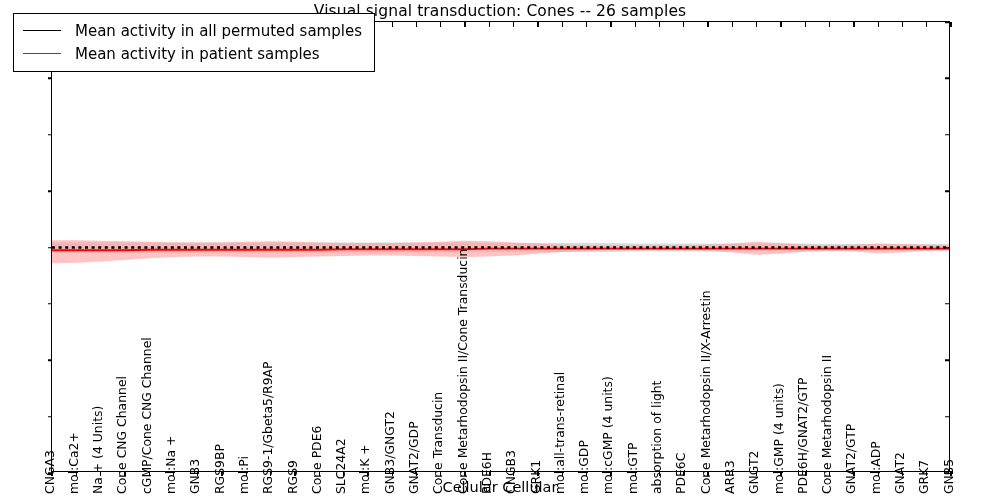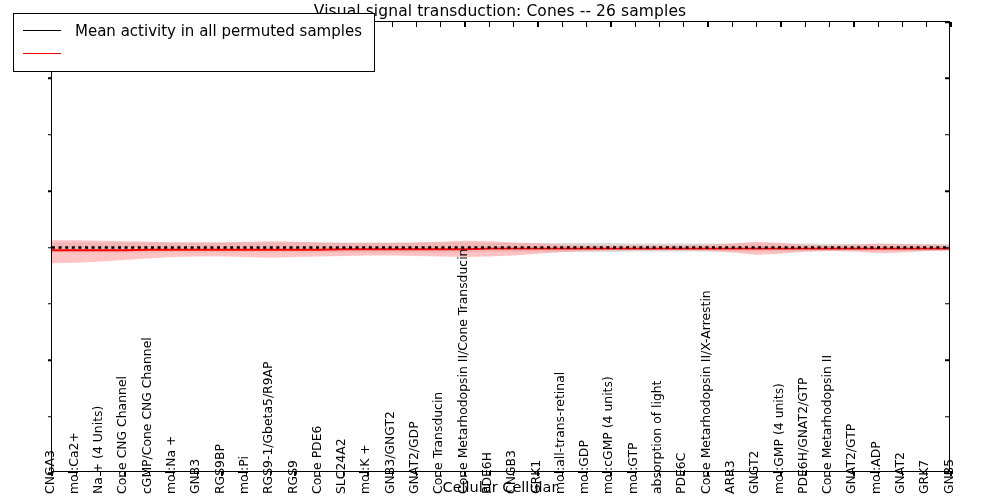--- a/index.html
+++ b/index.html
@@ -192,15 +192,16 @@
       </div>
   </div>
 
   <div id="legend">
     <div class="lgrow">
       <span class="lgline"></span>
       <span class="lgtxt">Mean activity in all permuted samples</span>
     </div>
     <div class="lgrow">
       <span class="lgline red"></span>
+      <span class="lgtxt">Mean activity in patient samples</span>
     </div>
   </div>
 </div>
 
 </body></html>

